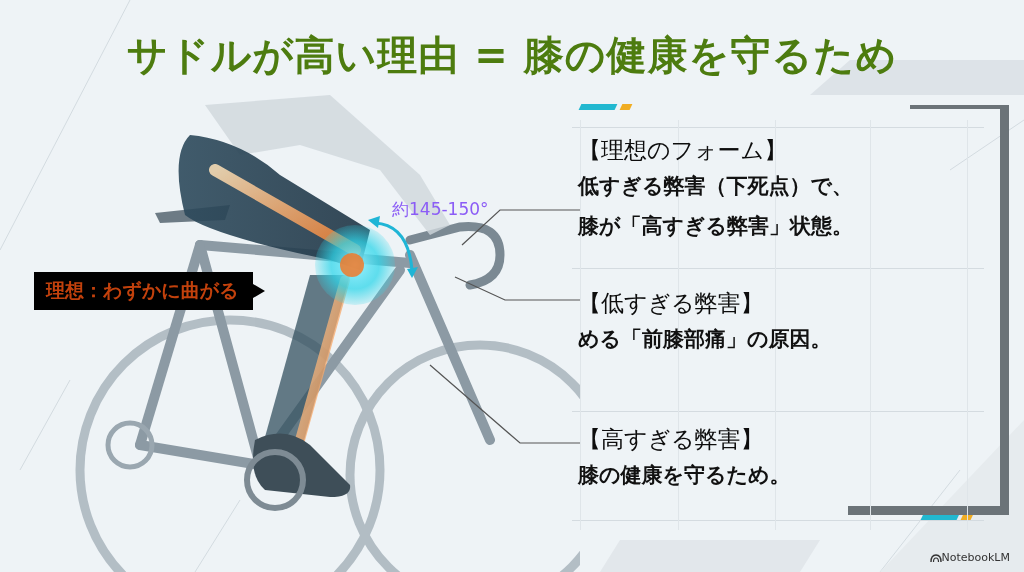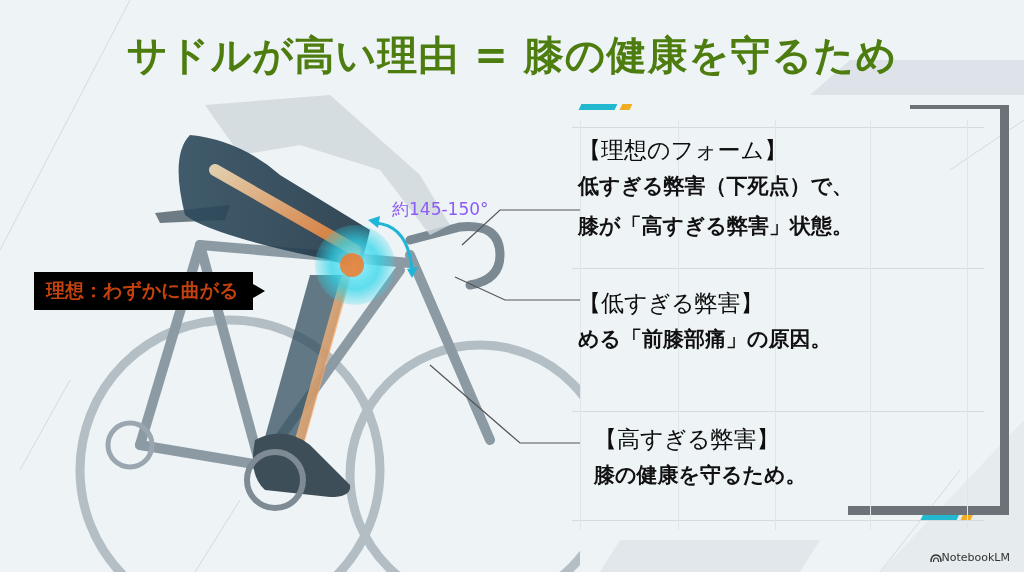--- a/index.html
+++ b/index.html
@@ -168,21 +168,21 @@
 <div class="panel">
   <div class="section" style="top:17px;">
     <div class="heading">【理想のフォーム】</div>
     <div class="body">低すぎる弊害（下死点）で、</div>
     <div class="body">膝が「高すぎる弊害」状態。</div>
   </div>
   <div class="section" style="top:170px;">
     <div class="heading">【低すぎる弊害】</div>
     <div class="body">める「前膝部痛」の原因。</div>
   </div>
-  <div class="section" style="top:306px;margin-left:16px;">
+  <div class="section" style="top:306px;">
     <div class="heading">【高すぎる弊害】</div>
     <div class="body">膝の健康を守るため。</div>
   </div>
 </div>
 
 <div class="logo">
   <svg width="12" height="10" viewBox="0 0 12 10">
     <path d="M1 9 Q1 2 6 2 Q11 2 11 9" stroke="#333" stroke-width="1.4" fill="none"></path>
     <path d="M3.5 9 Q3.5 5 6 5 Q8.5 5 8.5 9" stroke="#333" stroke-width="1.2" fill="none"></path>
   </svg>

